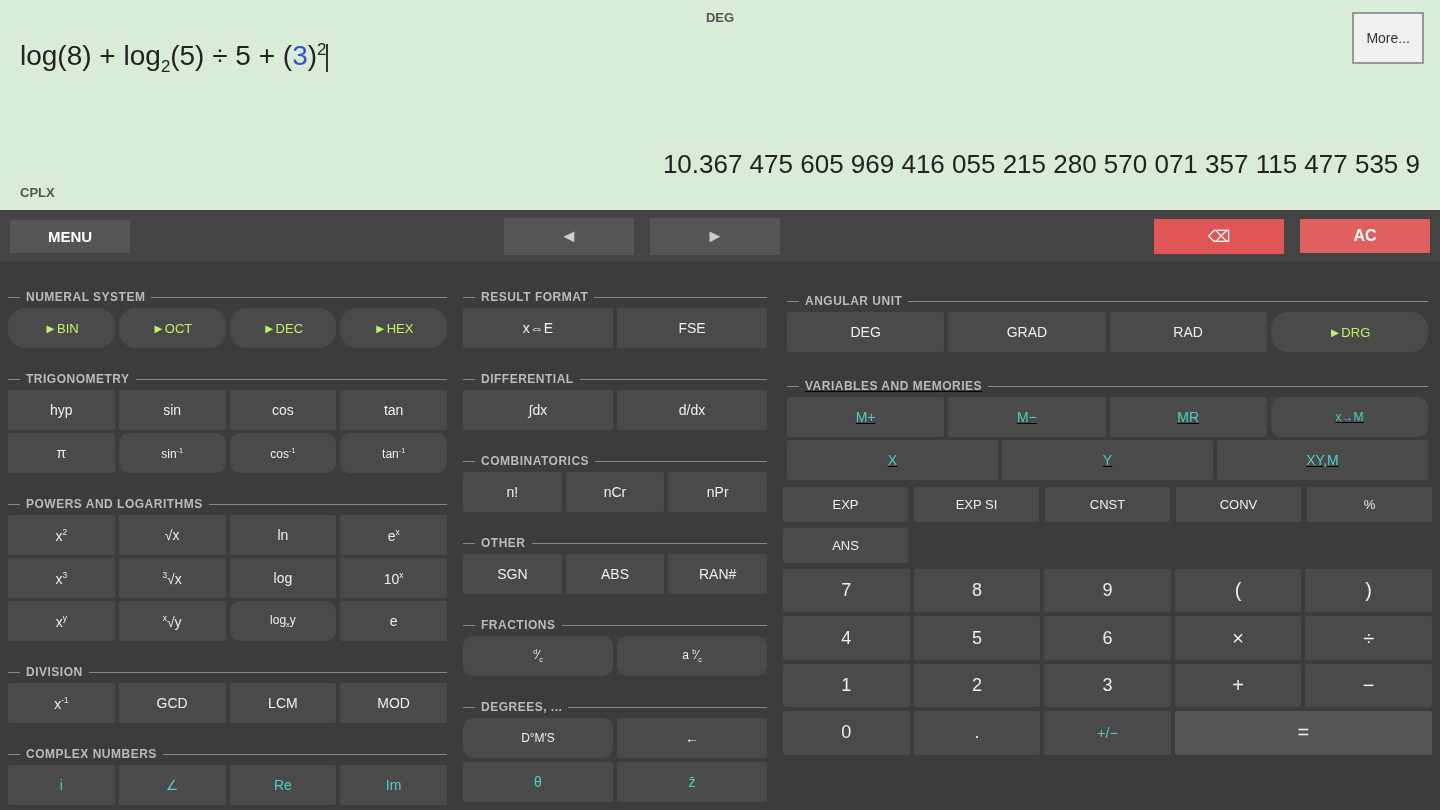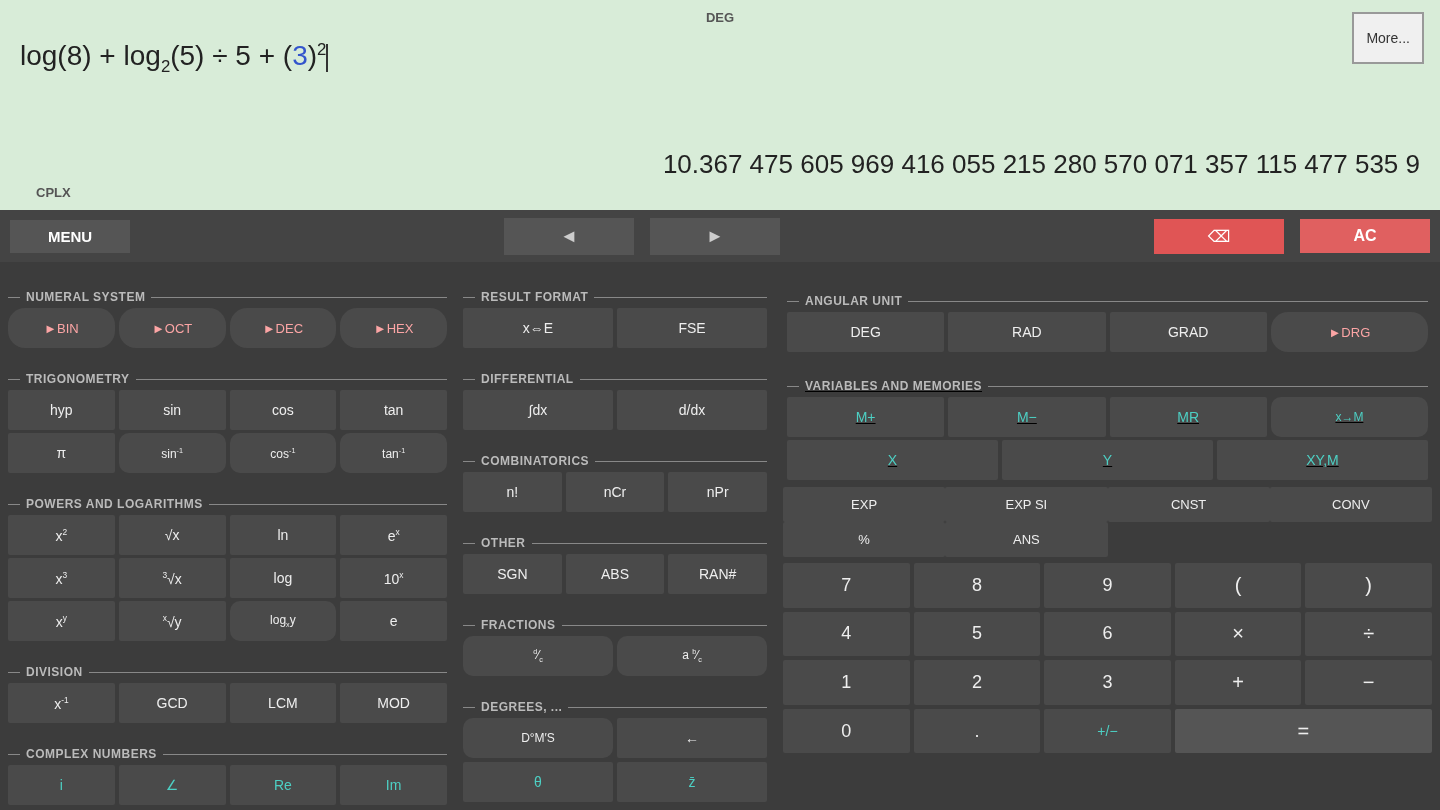--- a/index.html
+++ b/index.html
@@ -53,21 +53,20 @@
       color: #222;
       font-weight: normal;
     }
     #cplx-label {
       position: absolute;
       bottom: 10px;
       left: 20px;
       font-size: 13px;
       color: #555;
       font-weight: bold;
-      margin-left: 16px;
     }
 
     
     #toolbar {
       display: flex;
       align-items: center;
       background: #444;
       padding: 6px 10px;
       gap: 16px;
       height: 52px;
@@ -188,21 +187,21 @@
       text-align: center;
       min-height: 40px;
     }
 
     .calc-btn.cyan-text { color: #4dd0c4; }
     .calc-btn.small-text { font-size: 12px; border-radius: 10px; }
 
     
     .ns-btn {
       background: #4a4a4a;
-      color: #fca5a5;
+      color: #bef264;
       font-size: 13px;
       border-radius: 17px;
     }
 
     
     #numpad {
       display: grid;
       grid-template-columns: repeat(5, 1fr);
       grid-template-rows: repeat(5, 1fr);
       gap: 4px;
@@ -220,22 +219,22 @@
       align-items: center;
       justify-content: center;
     }
     .np-btn.cyan-text { color: #4dd0c4; font-size: 14px; }
     .np-btn.op-btn { font-size: 20px; color: #eee; }
     .np-btn.equals-btn { background: #555; color: #eee; font-size: 20px; }
 
     
     #right-top {
       display: grid;
-      grid-template-columns: repeat(4, 1fr);
-      gap: 0;
+      grid-template-columns: repeat(5, 1fr);
+      gap: 6px;
       padding: 4px 4px 2px 4px;
     }
     .rt-btn {
       background: #4a4a4a;
       color: #eee;
       border: none;
       padding: 10px 4px;
       font-size: 13px;
       cursor: pointer;
       border-radius: 2px;
@@ -386,22 +385,22 @@
   </div>
 
   <div id="right-panel">
 
     <div style="display:flex; padding:4px 4px 0 4px; gap:6px;">
 
       <div style="flex:1">
         <div class="section-header">ANGULAR UNIT</div>
         <div class="btn-row">
           <button class="calc-btn">DEG</button>
+          <button class="calc-btn">GRAD</button>
           <button class="calc-btn">RAD</button>
-          <button class="calc-btn">GRAD</button>
           <button class="calc-btn ns-btn">►DRG</button>
         </div>
       </div>
 
     </div>
 
     <div style="padding: 0 4px; text-decoration: underline;">
       <div class="section-header">VARIABLES AND MEMORIES</div>
       <div class="btn-row">
         <button class="calc-btn cyan-text">M+</button>

